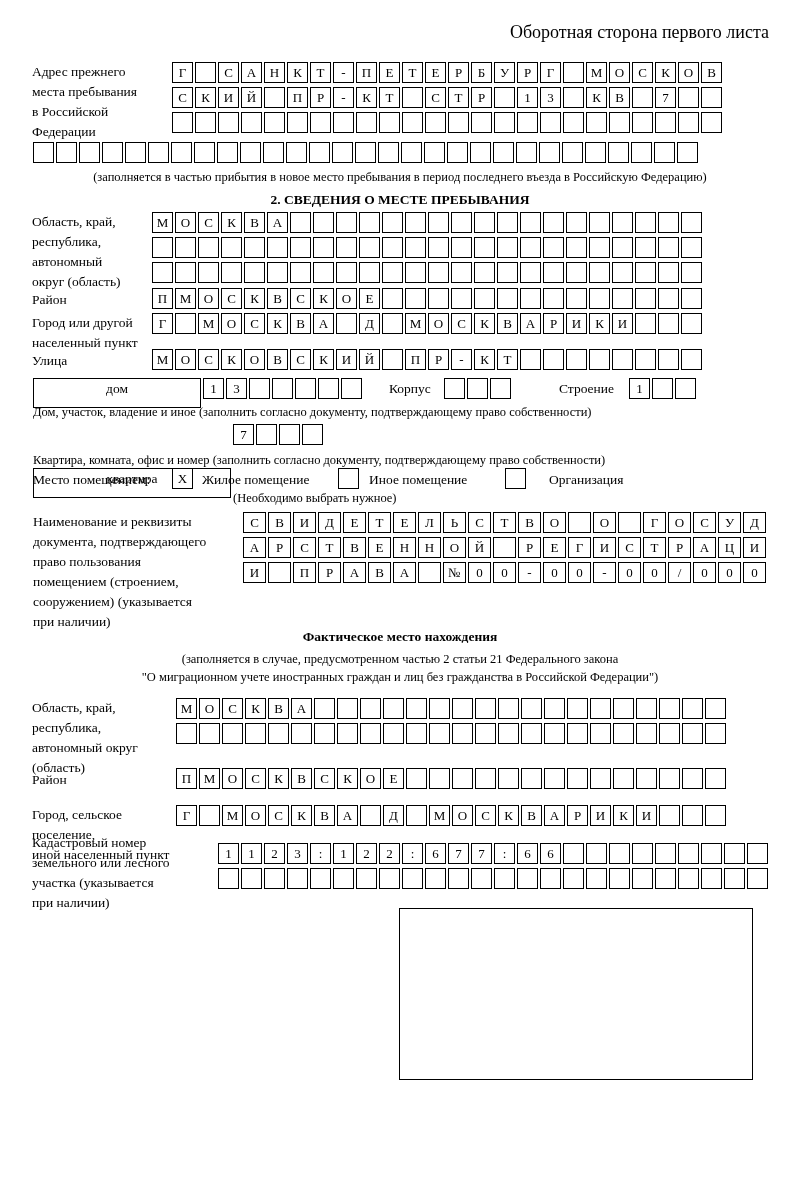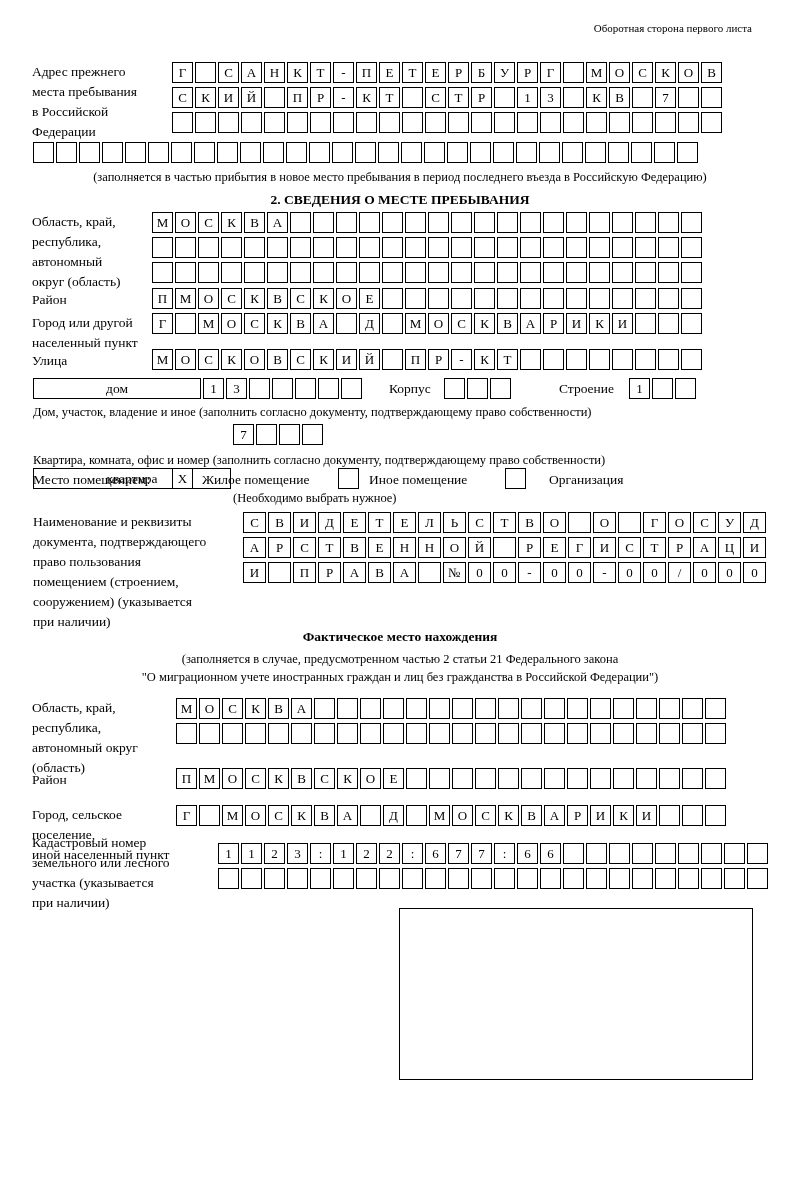--- a/index.html
+++ b/index.html
@@ -16,23 +16,23 @@
     overflow: hidden;
   }
   .page {
     position: relative;
     width: 800px;
     height: 1180px;
   }
   .abs { position: absolute; }
 
   .hdr-right {
-    right: 48px;
+    right: 31px;
     top: 22px;
-    font-size: 11px;
+    font-size: 18px;
     white-space: nowrap;
   }
 
   .lbl {
     font-size: 13.5px;
     line-height: 20px;
     white-space: nowrap;
   }
   .lbl.small { font-size: 12.5px; }
   .center-note {
@@ -72,21 +72,21 @@
     text-align: center;
     font-family: "Liberation Serif", serif;
     background: #fff;
   }
   .cell.blank { color: transparent; }
 
   
   .wbox {
     border: 1px solid #000;
     box-sizing: border-box;
-    height: 21px;
+    height: 30px;
     font-size: 13.5px;
     line-height: 19px;
     text-align: center;
   }
 
   .checkbox {
     width: 21px;
     height: 21px;
     border: 1px solid #000;
     box-sizing: border-box;

